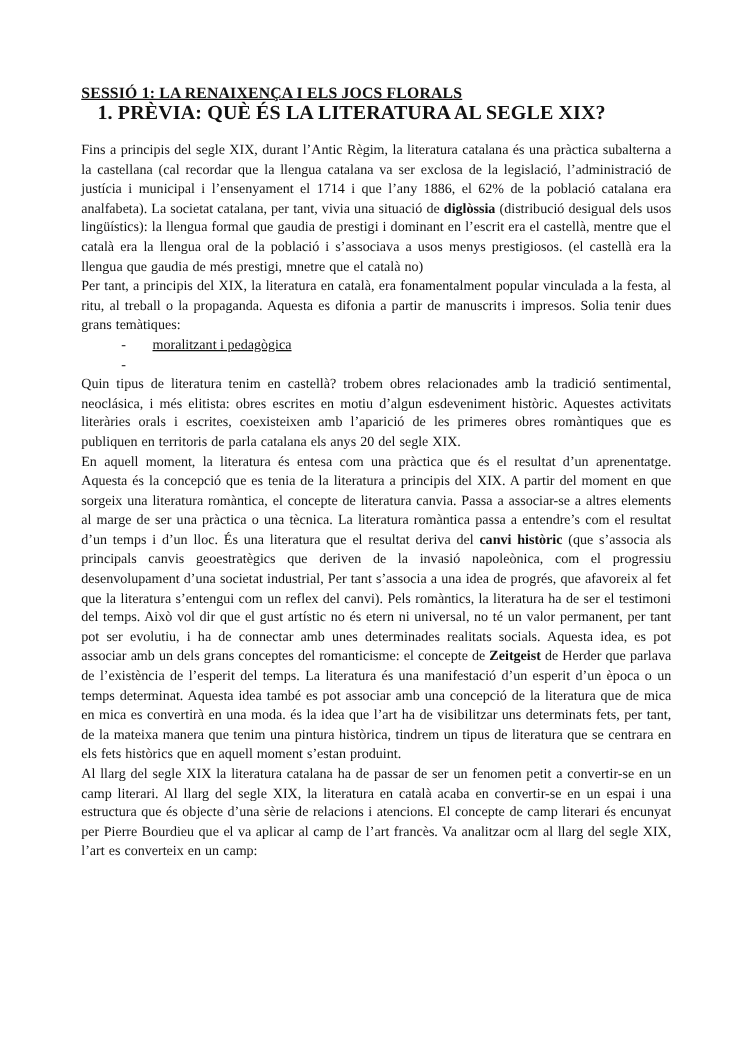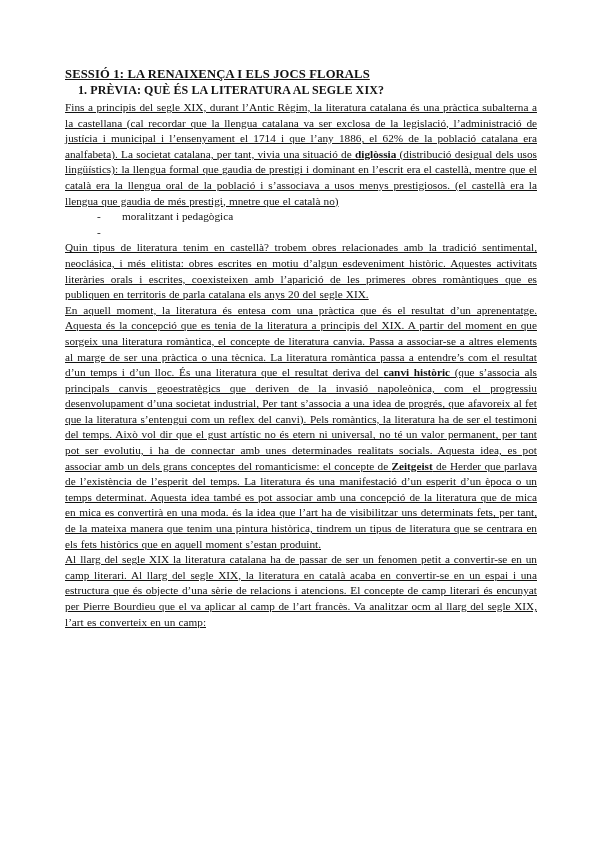--- a/index.html
+++ b/index.html
@@ -27,61 +27,62 @@
   .doc-title {
     margin: 0;
     font-size: 12.6px;
     line-height: 16px;
     font-weight: bold;
     text-decoration: underline;
     letter-spacing: 0.15px;
     white-space: nowrap;
   }
   .section-heading {
-    margin: 0 0 1px 13px;
-    font-size: 12px;
+    margin: 0 0 14px 13px;
+    font-size: 16px;
     line-height: 17px;
     font-weight: bold;
     letter-spacing: 0.1px;
     white-space: nowrap;
   }
   .body-text {
     margin: 0;
     font-size: 11.25px;
     line-height: 15.6px;
     text-align: justify;
     word-spacing: 0.4px;
-    text-decoration: underline;
   }
   .bold { font-weight: bold; }
   .list-row {
     display: flex;
     font-size: 11.25px;
     line-height: 15.6px;
   }
   .list-dash {
     flex: 0 0 auto;
     width: 25px;
     margin-left: 32px;
   }
   .list-text {
     flex: 1 1 auto;
+    text-decoration: underline;
   }
 </style>
 </head>
 <body>
 
 <div class="page">
 
   <h1 class="doc-title">SESSIÓ 1: LA RENAIXENÇA I ELS JOCS FLORALS</h1>
 
   <h2 class="section-heading">1. PRÈVIA: QUÈ ÉS LA LITERATURA AL SEGLE XIX?</h2>
 
   <p class="body-text"><span>Fins a principis del segle XIX, durant l’Antic Règim, la literatura catalana és una pràctica subalterna a la castellana (cal recordar que la llengua catalana va ser exclosa de la legislació, l’administració de justícia i municipal i l’ensenyament el 1714 i que l’any 1886, el 62% de la població catalana era analfabeta). La societat catalana, per tant, vivia una situació de </span><span class="bold">diglòssia</span><span> (distribució desigual dels usos lingüístics): la llengua formal que gaudia de prestigi i dominant en l’escrit era el castellà, mentre que el català era la llengua oral de la població i s’associava a usos menys prestigiosos. (el castellà era la llengua que gaudia de més prestigi, mnetre que el català no)</span></p>
 
+  <p class="body-text">Per tant, a principis del XIX, la literatura en català, era fonamentalment popular vinculada a la festa, al ritu, al treball o la propaganda. Aquesta es difonia a partir de manuscrits i impresos. Solia tenir dues grans temàtiques:</p>
 
   <div class="list-row">
     <span class="list-dash">-</span>
     <span class="list-text">moralitzant i pedagògica</span>
   </div>
   <div class="list-row">
     <span class="list-dash">-</span>
   </div>
 
 

